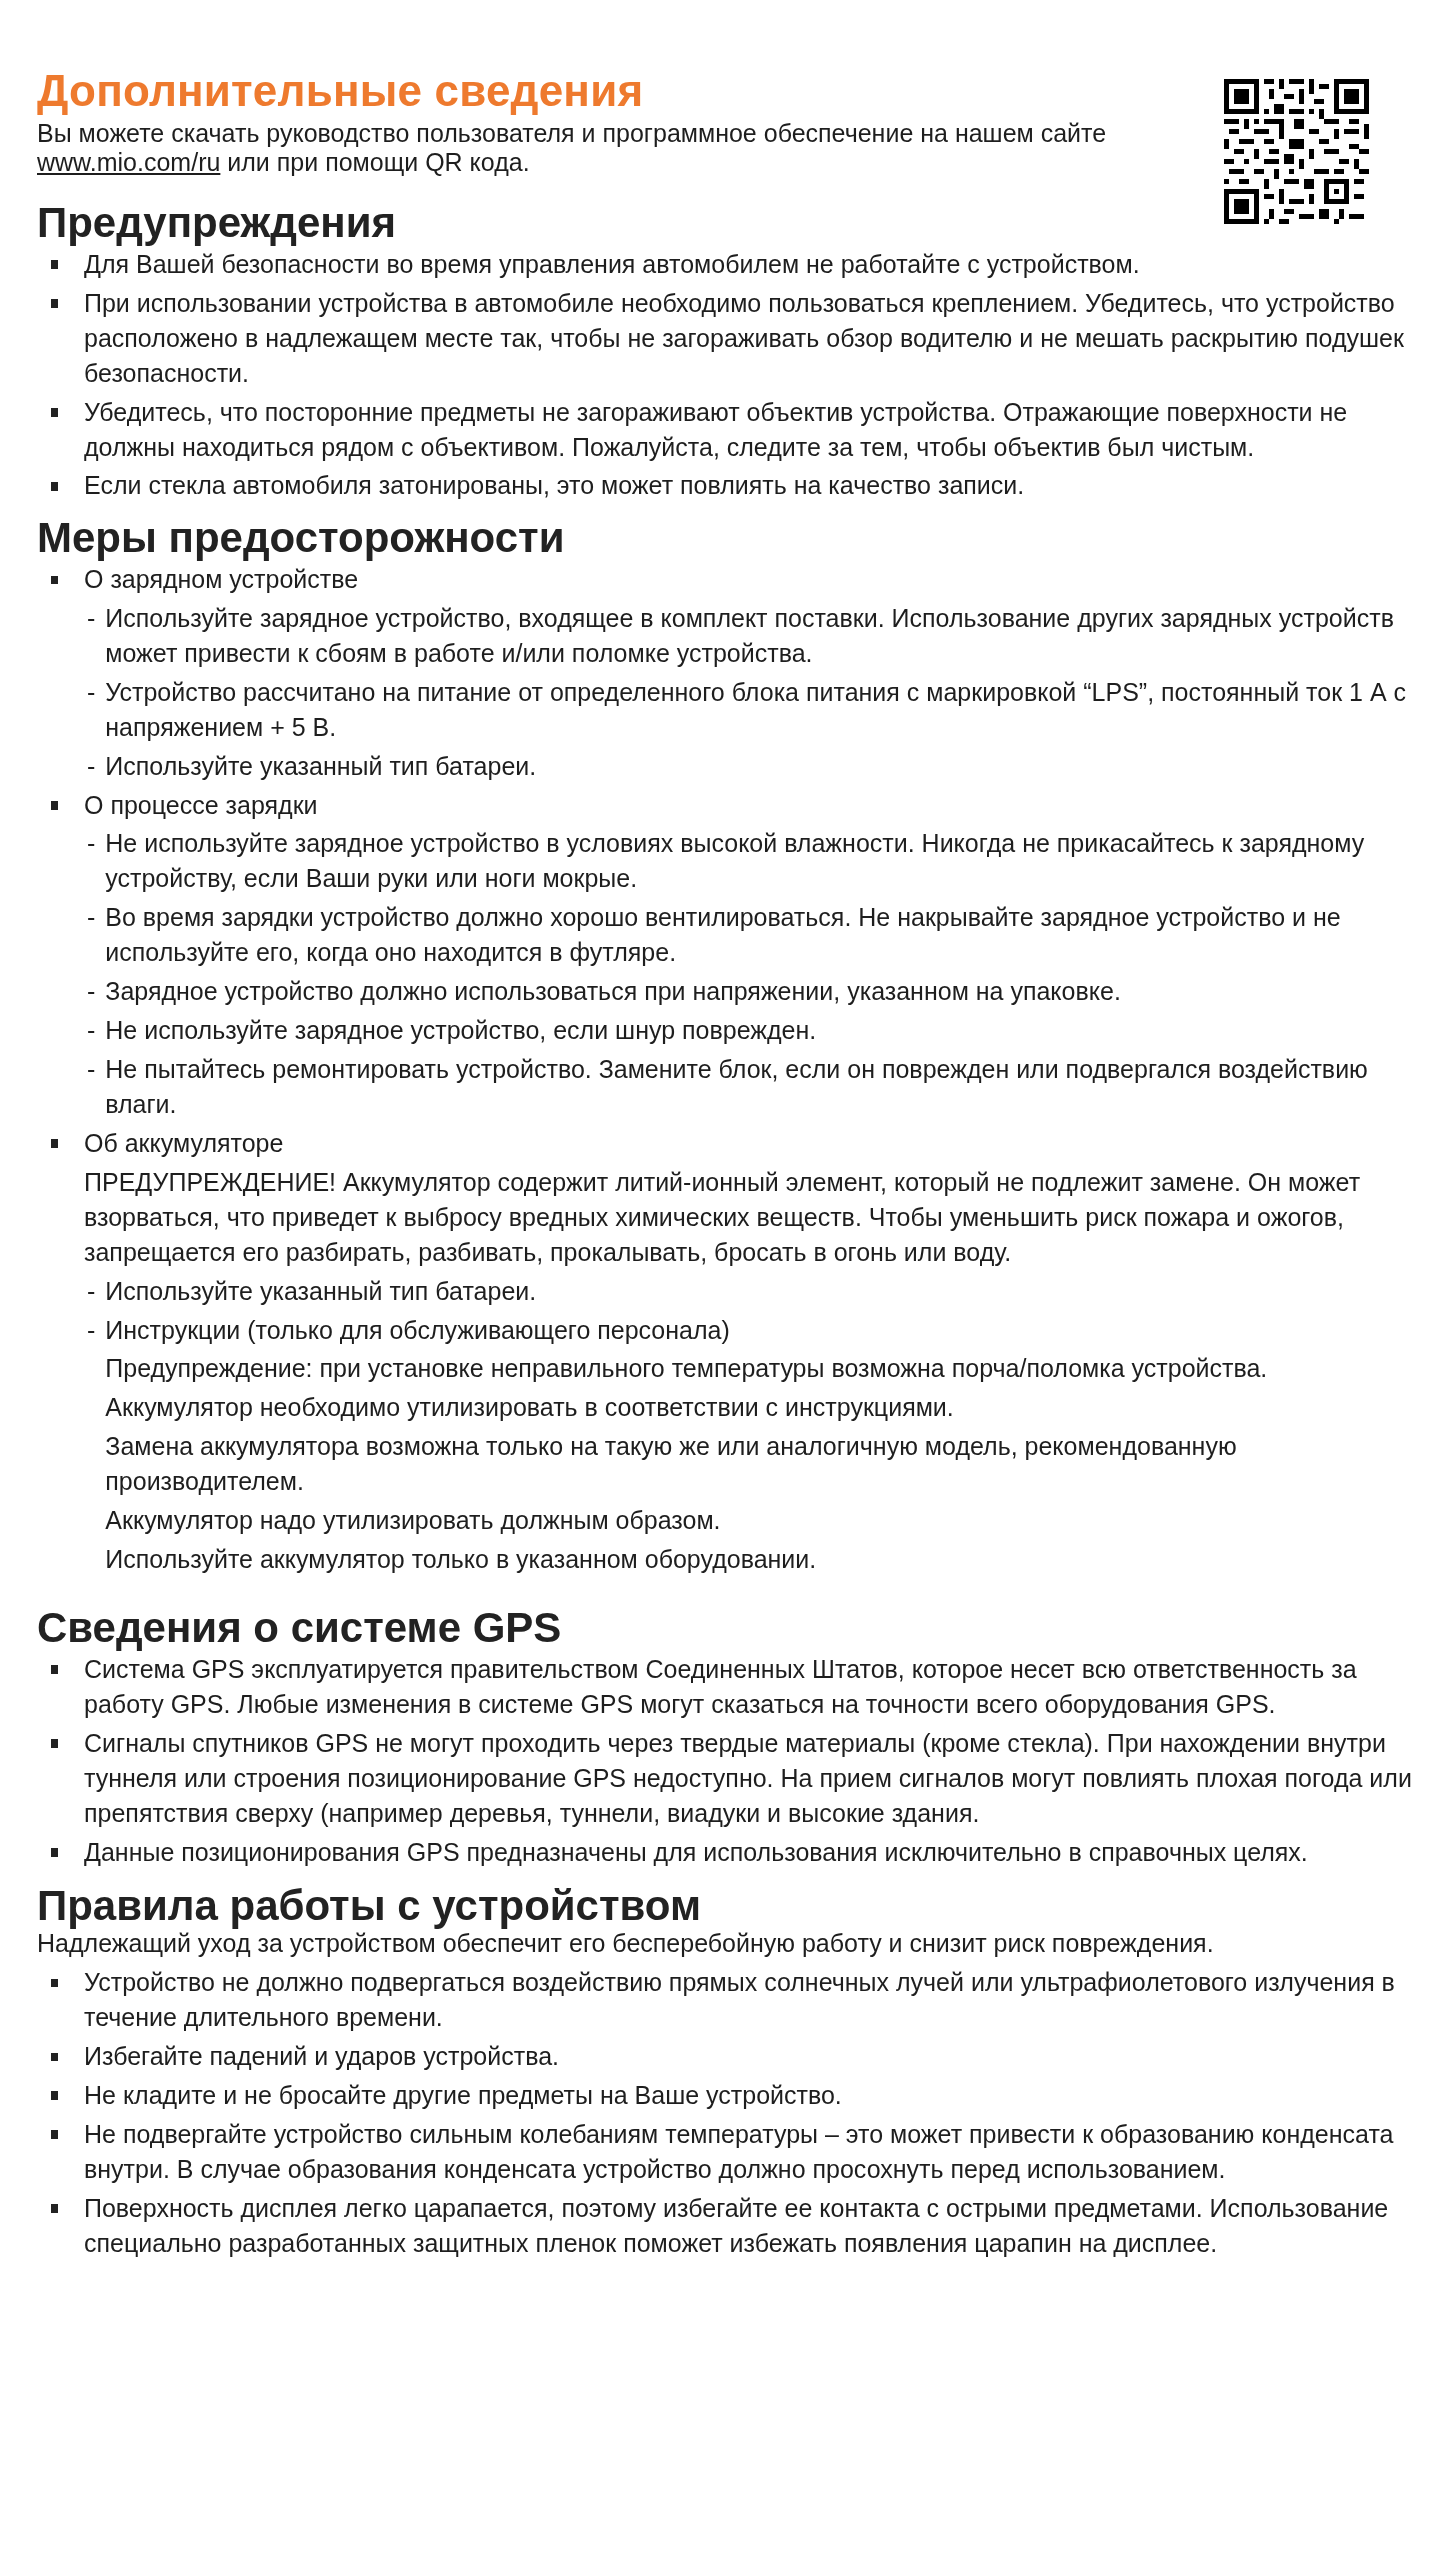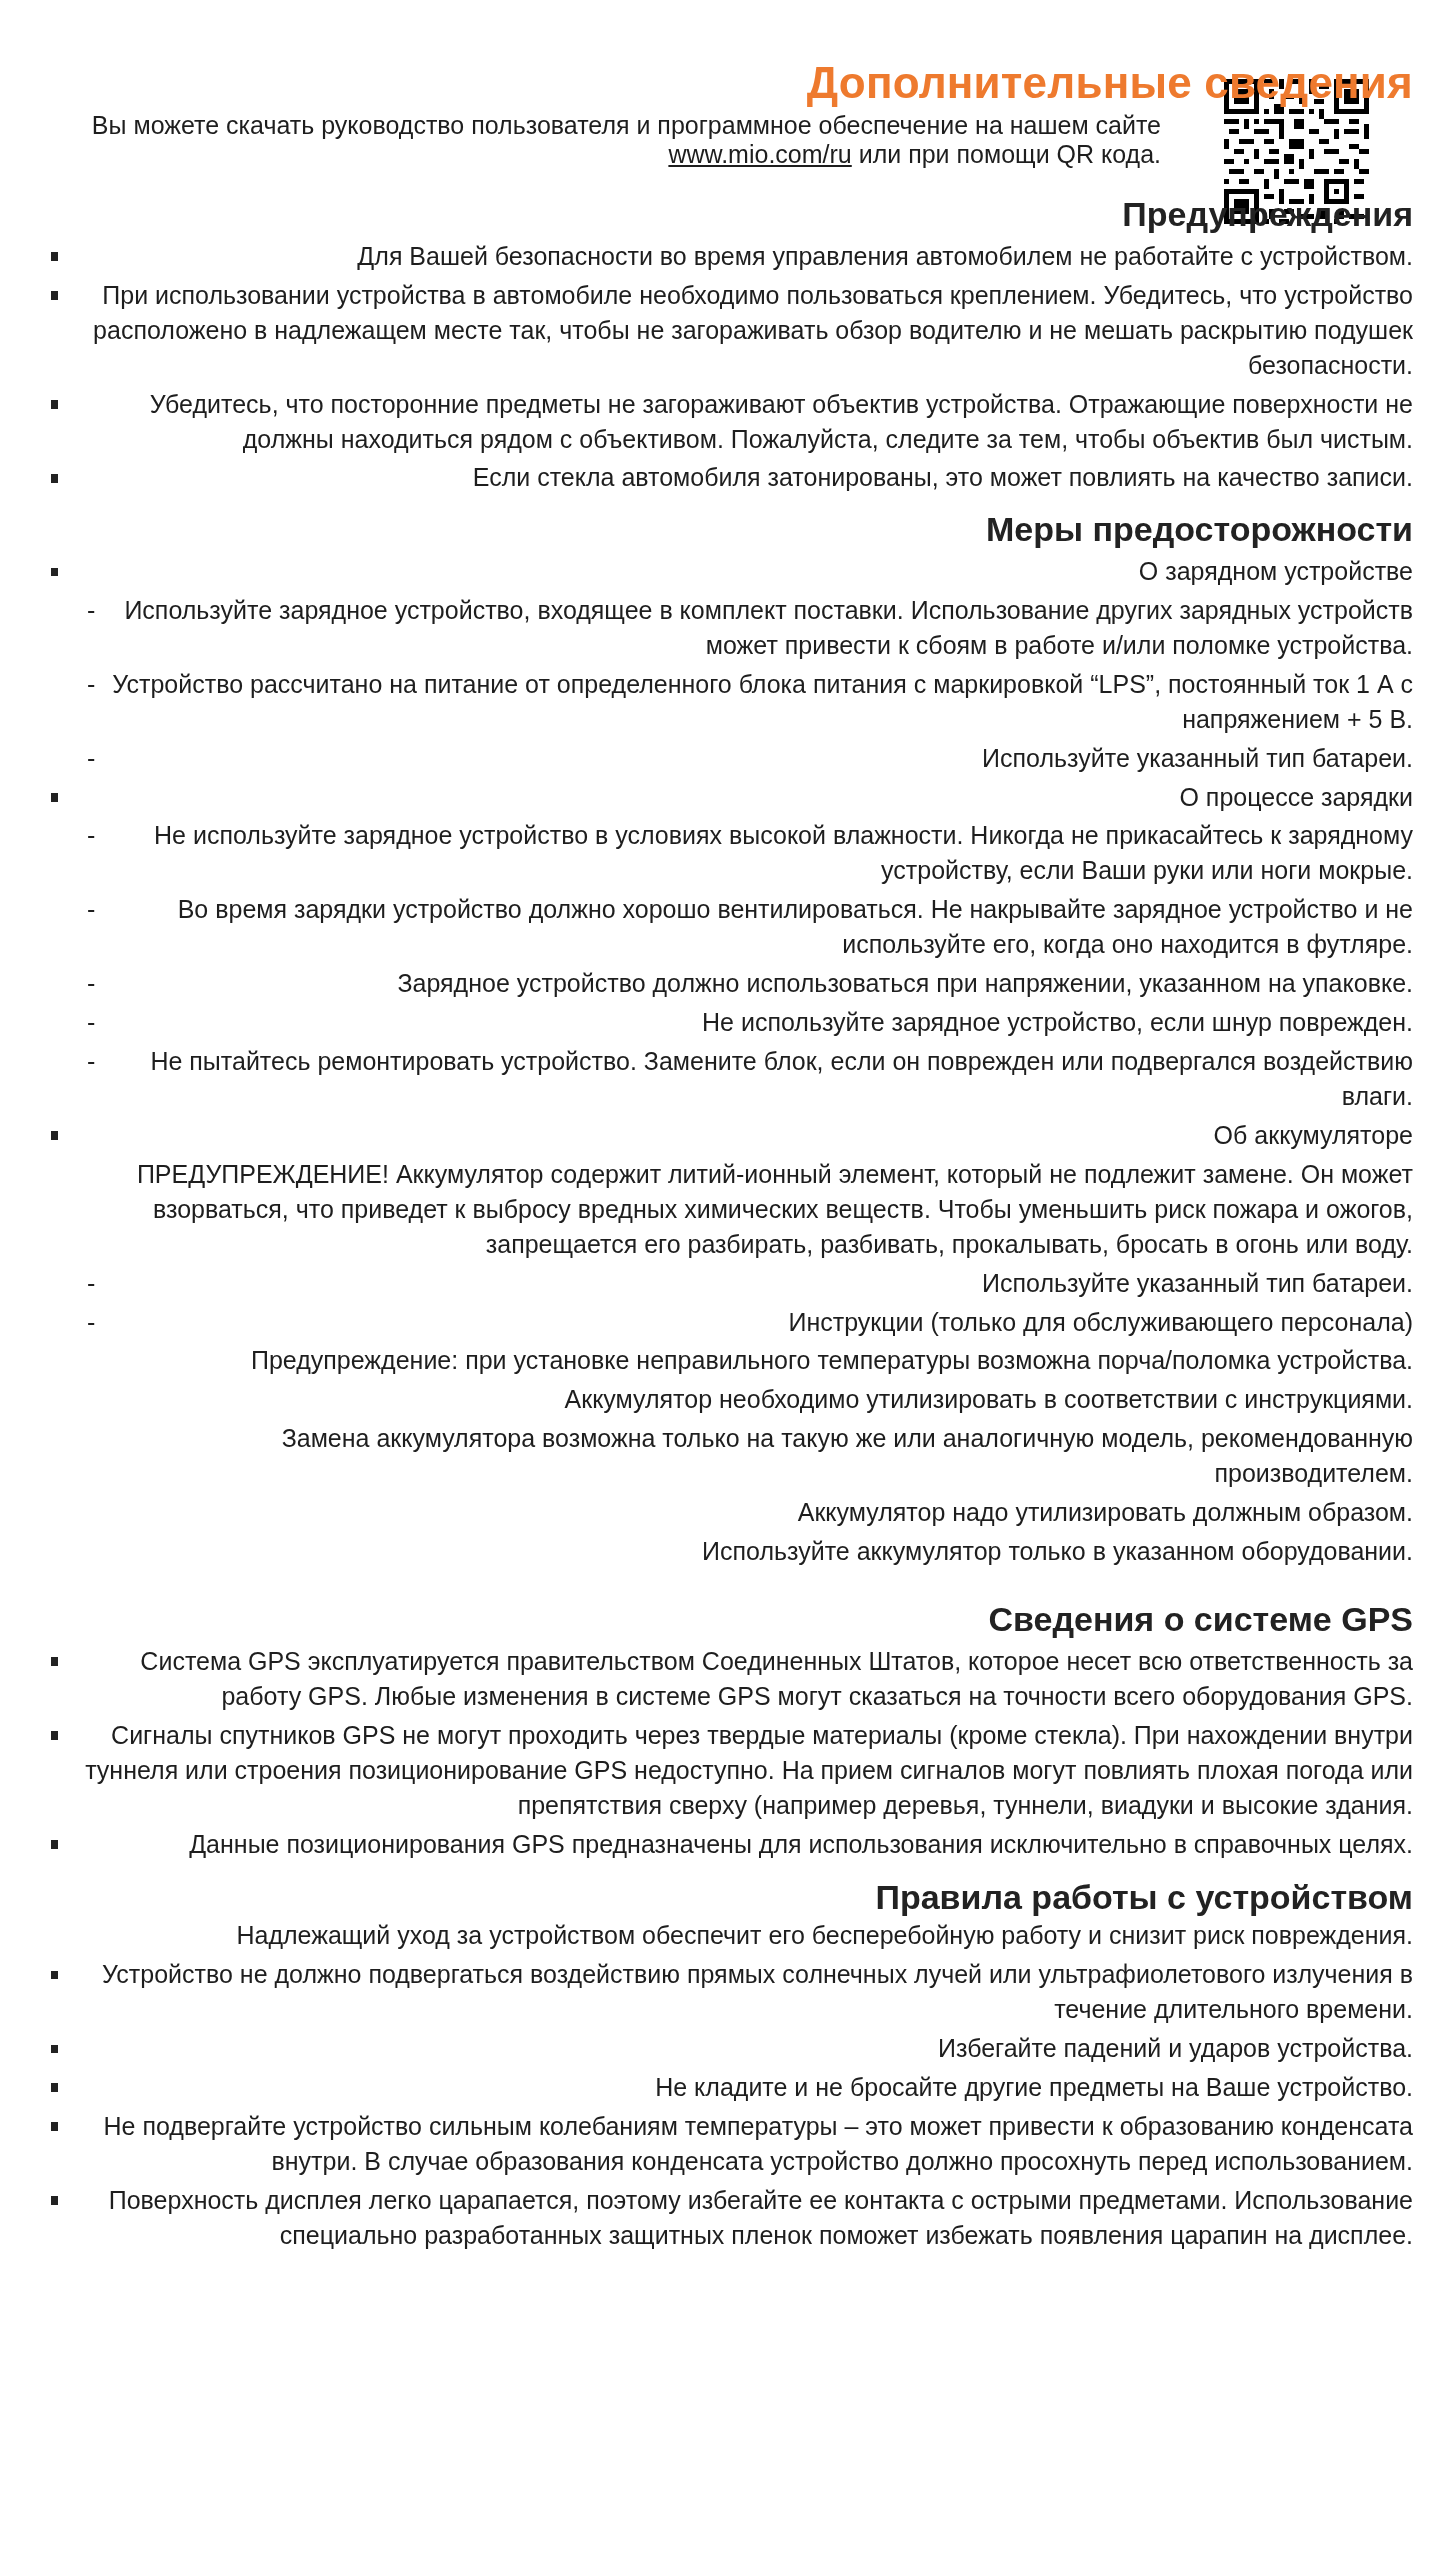--- a/index.html
+++ b/index.html
@@ -11,23 +11,22 @@
       width: 1436px;
       height: 2576px;
       position: relative;
       overflow: hidden;
       font-family: "Liberation Sans", "DejaVu Sans", sans-serif;
       color: #1e1e1e;
     }
     .page {
       position: absolute;
       left: 37px;
-      top: 58px;
+      top: 66px;
       width: 1376px;
-      text-align: right;
     }
     .title {
       font-size: 44px;
       font-weight: bold;
       color: #ee7a2e;
       line-height: 50px;
       margin: 0;
       letter-spacing: 0.2px;
     }
     .intro {
@@ -41,21 +40,21 @@
       text-decoration: underline;
     }
     .qr {
       position: absolute;
       left: 1224px;
       top: 79px;
       width: 145px;
       height: 145px;
     }
     .section-title {
-      font-size: 34px;
+      font-size: 42px;
       font-weight: bold;
       color: #222;
       line-height: 41px;
       margin: 0;
     }
     .s-warn { margin-top: 25px; }
     .s-prec { margin-top: 13.6px; }
     .s-gps { margin-top: 30px; }
     .s-care { margin-top: 15.5px; }
     .list {

